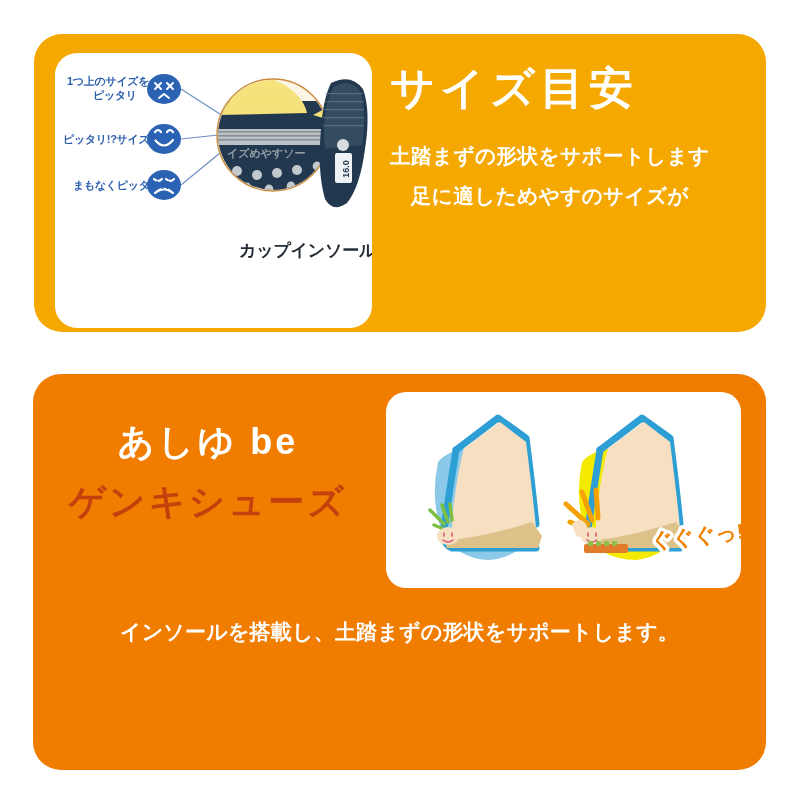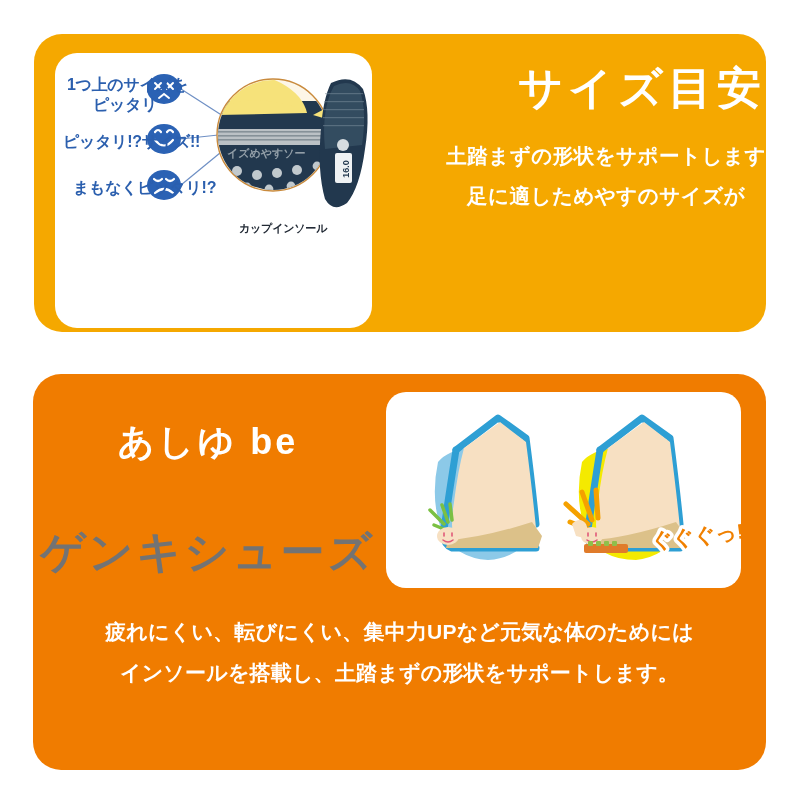--- a/index.html
+++ b/index.html
@@ -18,21 +18,21 @@
     position:absolute;left:34px;top:34px;width:732px;height:298px;
     background:#F5A800;border-radius:28px;
   }
   .card-white-top{
     position:absolute;left:21px;top:19px;width:317px;height:275px;
     background:#ffffff;border-radius:22px;
     overflow:hidden;
   }
   .top-right-col{
     position:absolute;left:356px;top:0;width:376px;height:298px;
-    display:flex;flex-direction:column;align-items:flex-end;justify-content:flex-start;
+    display:flex;flex-direction:column;align-items:flex-start;justify-content:flex-start;
     padding-top:32px;box-sizing:border-box;
   }
   .title-top{
     color:#ffffff;font-size:44px;font-weight:bold;letter-spacing:5px;
     line-height:1;margin:0 0 26px 0;white-space:nowrap;
   }
   .body-top{
     color:#ffffff;font-size:20.5px;font-weight:bold;line-height:1.95;
     text-align:center;letter-spacing:0.5px;
   }
@@ -42,48 +42,48 @@
   .panel-bottom{
     position:absolute;left:33px;top:374px;width:733px;height:396px;
     background:#F07C00;border-radius:28px;
   }
   .illus-card{
     position:absolute;left:386px;top:392px;width:355px;height:196px;
     background:#ffffff;border-radius:20px;overflow:hidden;
   }
   .brand-block{
     position:absolute;left:33px;top:424px;width:350px;height:150px;
-    display:flex;flex-direction:column;align-items:center;justify-content:space-between;
+    display:flex;flex-direction:column;align-items:center;justify-content:flex-start;
     gap:24px;
   }
   .brand-l1{
     color:#ffffff;font-size:36px;font-weight:bold;letter-spacing:3px;
     line-height:1;white-space:nowrap;
   }
   .brand-l2{
-    color:#737373;font-size:44px;font-weight:bold;letter-spacing:3px;
+    color:#c2410c;font-size:36px;font-weight:bold;letter-spacing:3px;
     line-height:1;white-space:nowrap;
   }
   .body-bottom{
     position:absolute;left:33px;top:612px;width:733px;
     color:#ffffff;font-size:21px;font-weight:bold;line-height:1.95;
     text-align:center;letter-spacing:0.2px;
   }
   .body-bottom div{white-space:nowrap;}
 
   
   .insole-wrap{position:absolute;left:0;top:0;width:317px;height:275px;}
   .lbl{
-    position:absolute;color:#2B5FAE;font-size:16px;font-weight:bold;
+    position:absolute;color:#2B5FAE;font-size:11px;font-weight:bold;
     white-space:nowrap;letter-spacing:-0.3px;
   }
   .lbl-2line{line-height:1.25;text-align:left;}
   .cup-label{
-    position:absolute;color:#222a35;font-size:11px;font-weight:bold;
-    white-space:nowrap;letter-spacing:-0.2px;
+    position:absolute;color:#222a35;font-size:17px;font-weight:bold;
+    white-space:nowrap;letter-spacing:-0.2px;margin-top:18px;
   }
 </style>
 </head>
 <body>
 
 <div id="stage">
 
   <section class="panel-top">
 
     <div class="card-white-top">
@@ -267,17 +267,16 @@
           <rect x="226" y="149" width="5" height="5" rx="1"></rect>
         </g>
       </g>
 
       <text x="266" y="156" font-family="Liberation Sans, sans-serif" font-size="21" font-weight="bold" fill="#ffffff" stroke="#ffffff" stroke-width="7" stroke-linejoin="round" transform="rotate(-6 266 156)">ぐぐぐっ!</text>
       <text x="266" y="156" font-family="Liberation Sans, sans-serif" font-size="21" font-weight="bold" fill="#F08000" transform="rotate(-6 266 156)">ぐぐぐっ!</text>
     </svg>
   </div>
 
   <div class="body-bottom">
-    <div>疲れにくい、転びにくい、集中力UPなど元気な体のためには</div>
     <div>インソールを搭載し、土踏まずの形状をサポートします。</div>
   </div>
 
 </div>
 
 </body></html>

